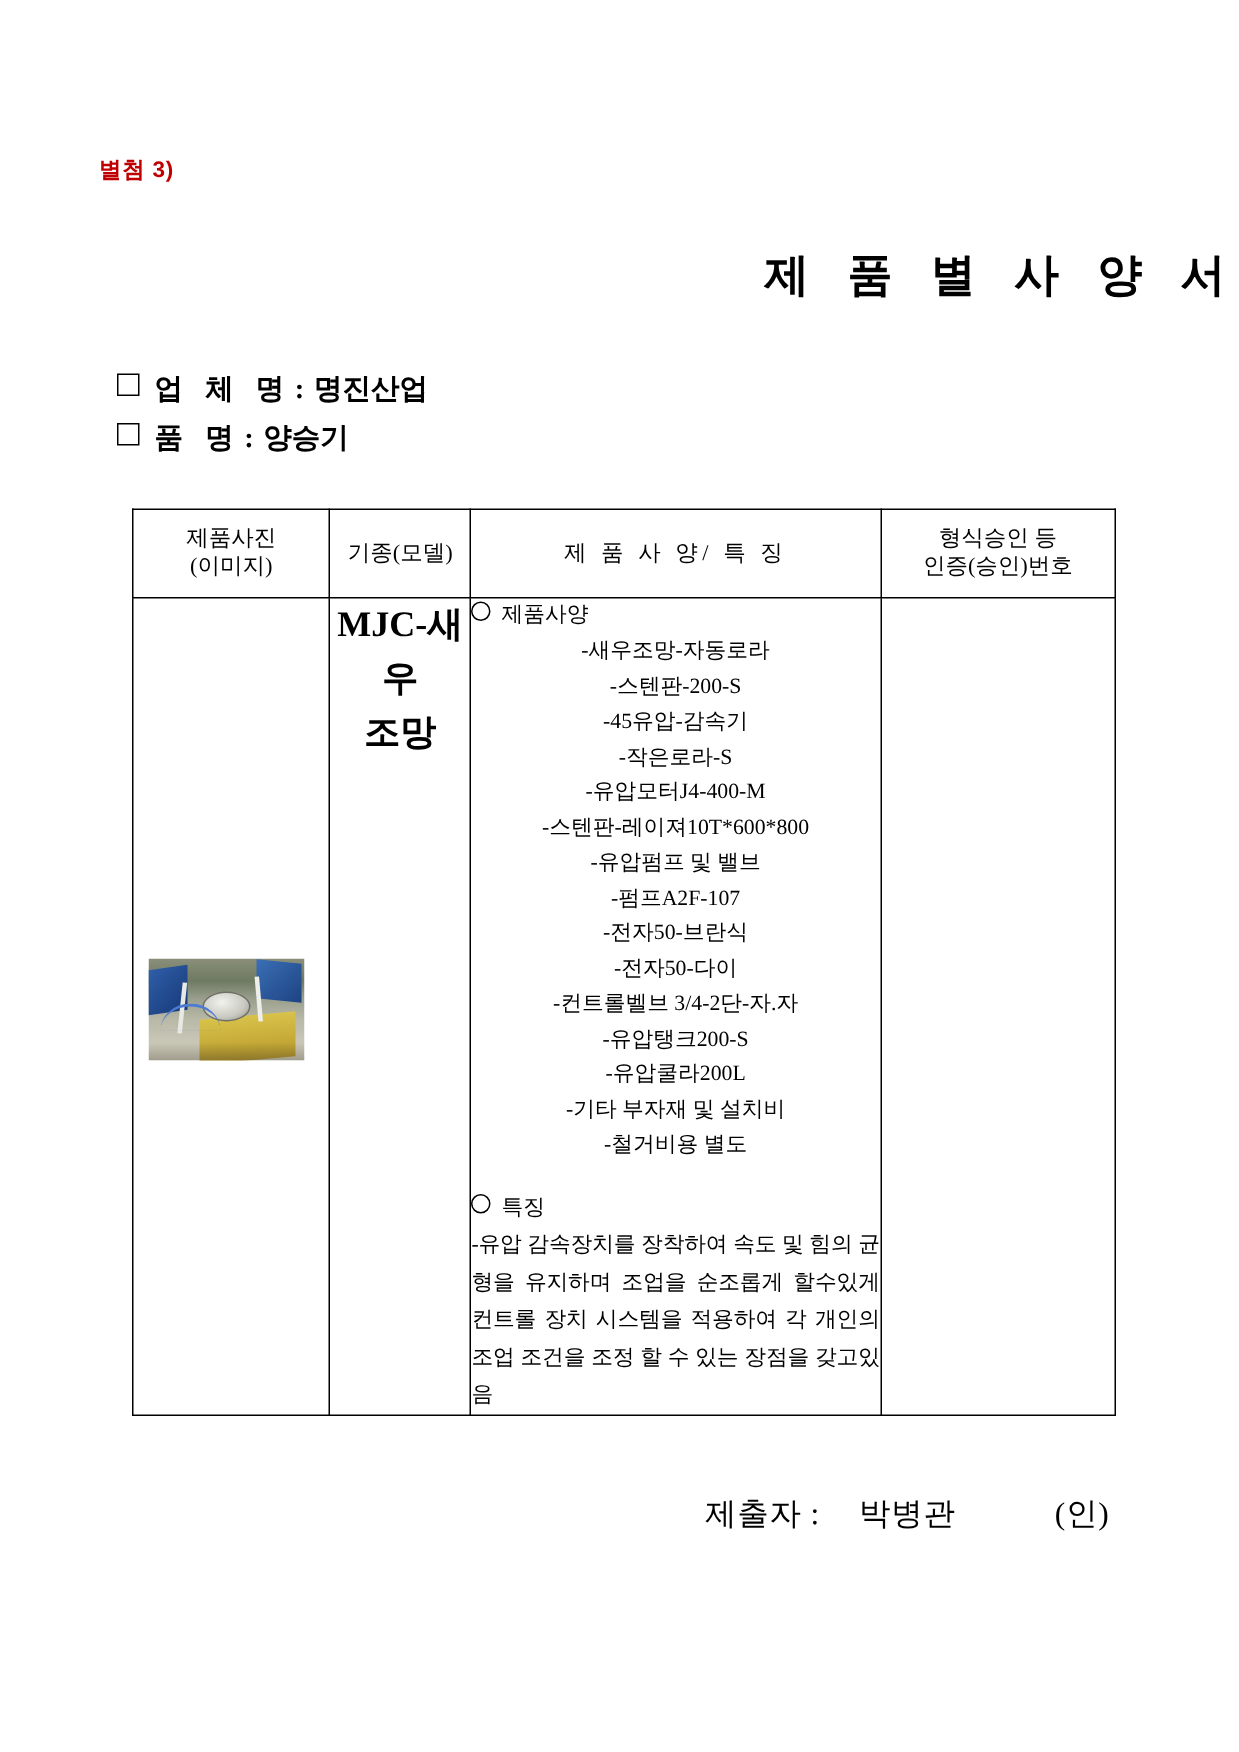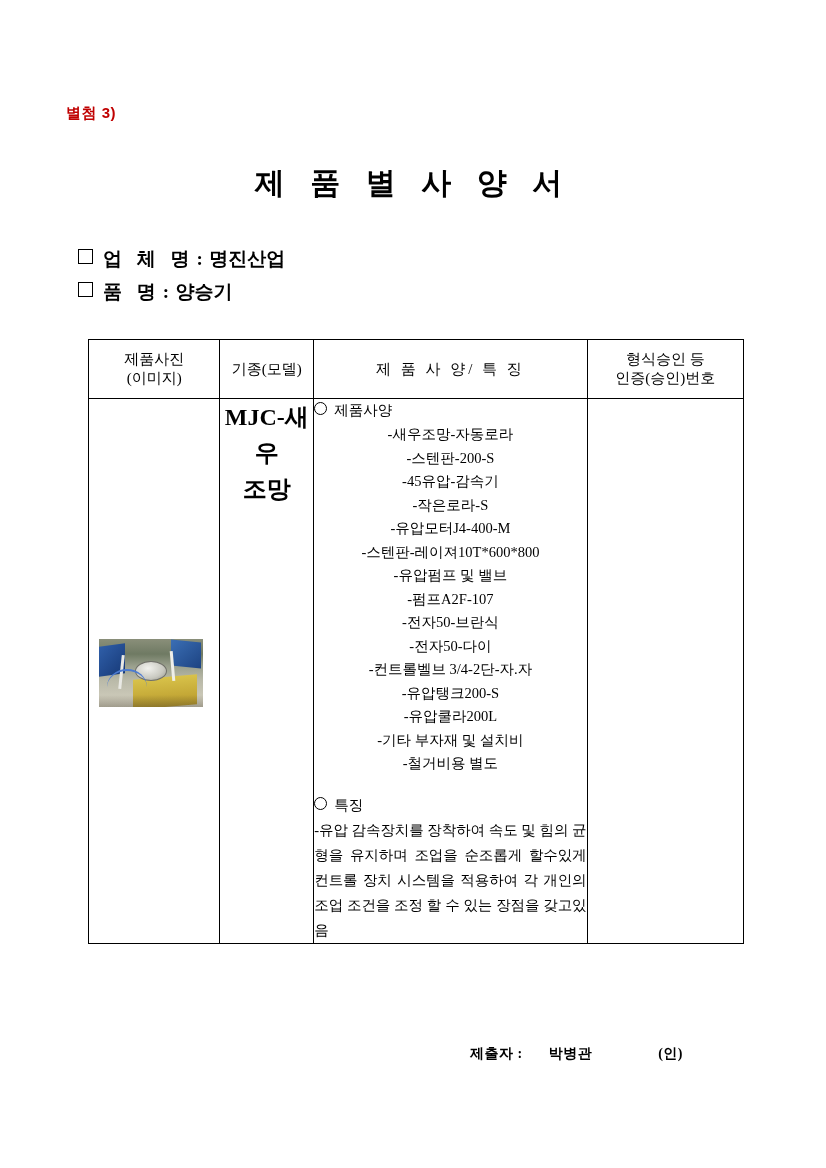--- a/index.html
+++ b/index.html
@@ -29,21 +29,21 @@
     font-weight: bold;
     font-size: 15px;
     color: #c00000;
     letter-spacing: 0.5px;
   }
   .doc-title {
     position: absolute;
     left: 0;
     top: 163px;
     width: 826px;
-    text-align: center;
+    text-align: right;
     font-size: 30px;
     font-weight: bold;
     letter-spacing: 9px;
     font-family: "Liberation Serif", serif;
   }
   .field-line {
     position: absolute;
     left: 78px;
     font-size: 19px;
     font-weight: bold;
@@ -196,24 +196,24 @@
   .spacer { height: 18px; }
   .feature-text {
     text-align: justify;
     line-height: 1.72;
     letter-spacing: -0.1px;
   }
   .cell-cert { }
 
   .submitter {
     position: absolute;
-    top: 1045px;
+    top: 995px;
     left: 470px;
-    font-size: 14px;
-    font-weight: bold;
+    font-size: 21px;
+    font-weight: normal;
     letter-spacing: 0.5px;
   }
   .submitter .name { margin-left: 26px; }
   .submitter .seal { margin-left: 66px; }
   .recipient {
     position: absolute;
     left: 68px;
     top: 1030px;
     font-size: 19px;
     letter-spacing: 0px;

